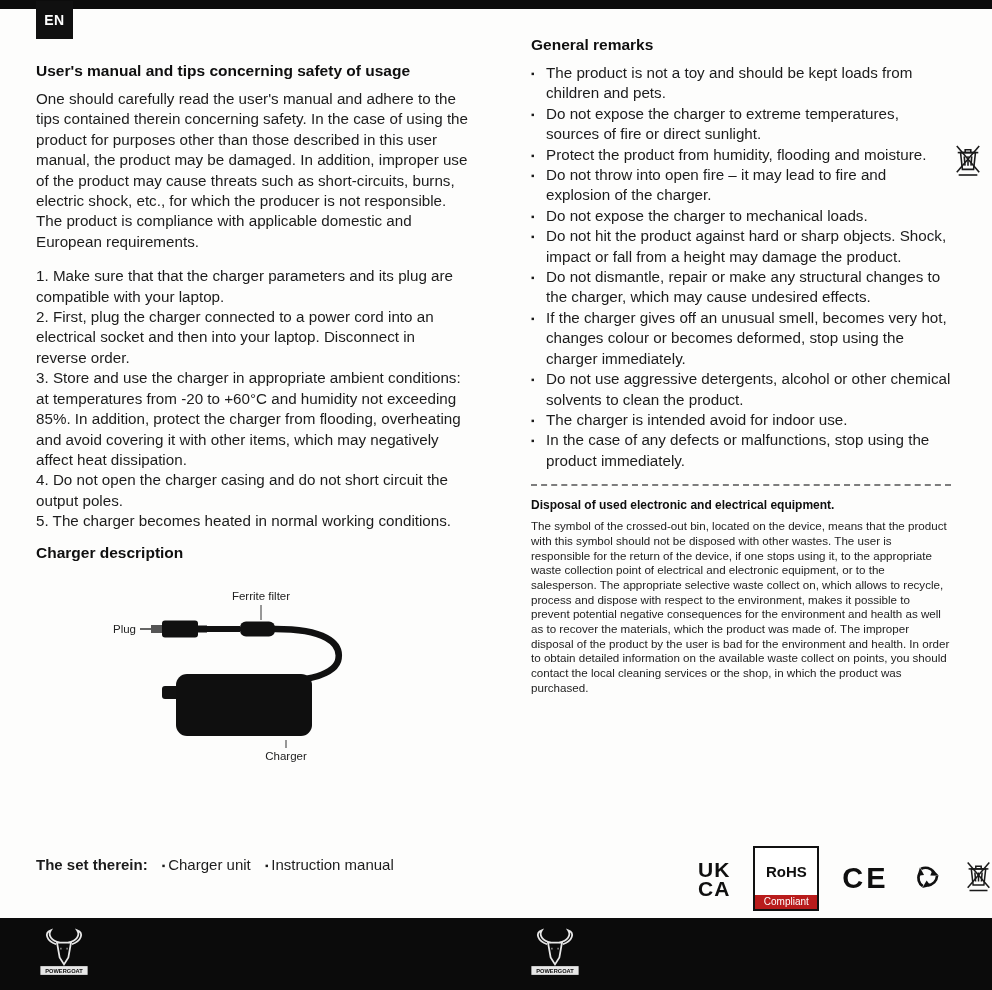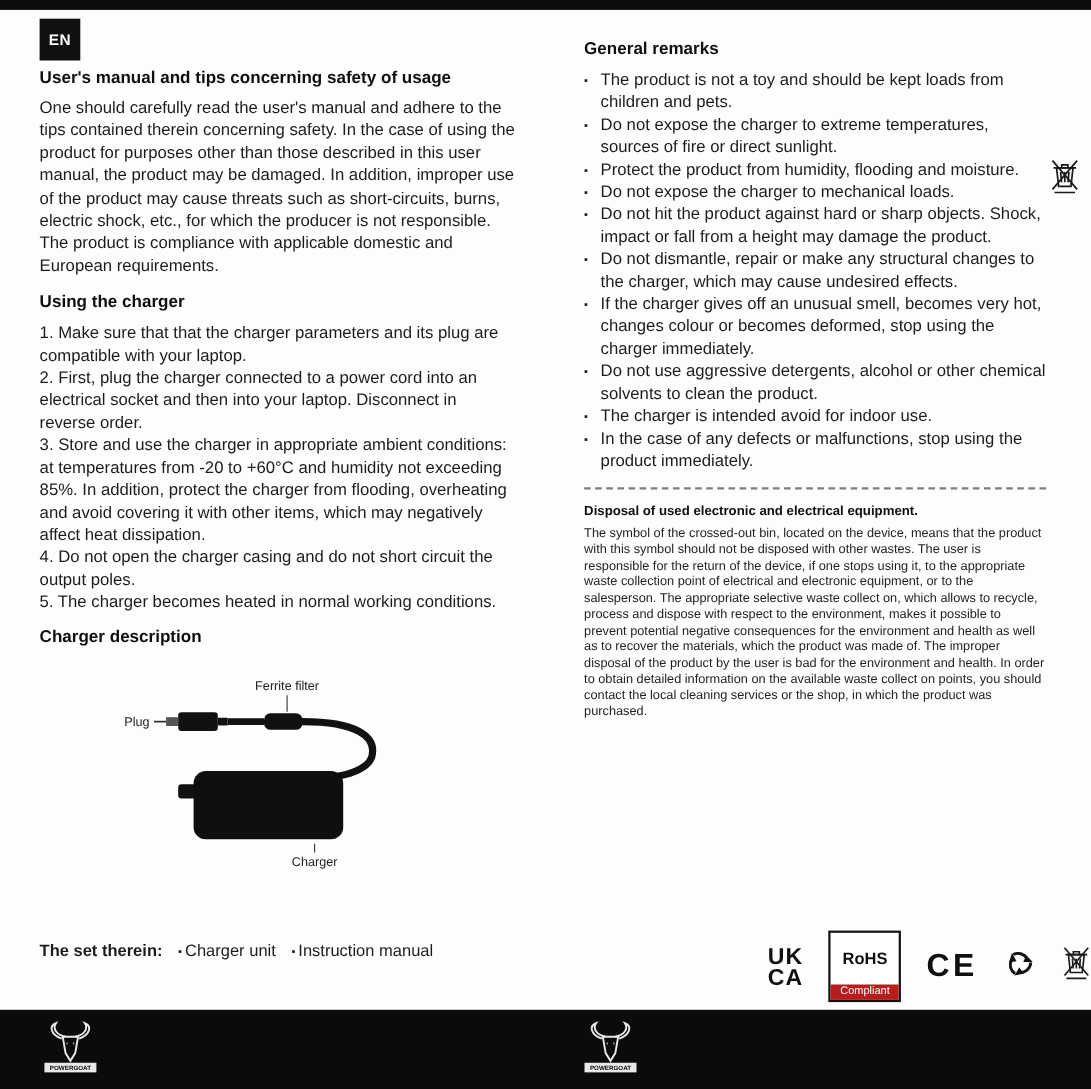--- a/index.html
+++ b/index.html
@@ -7,21 +7,21 @@
   body {
     position:relative;
     background:#f6f6f4;
     font-family:"Liberation Sans","DejaVu Sans",sans-serif;
     color:#1c1c1c;
     overflow:hidden;
   }
   .page { position:absolute; inset:0; background:#fdfdfc; }
   .top-strip { position:absolute; top:0; left:0; width:100%; height:9px; background:#0c0c0c; }
   .en-badge {
-    position:absolute; left:36px; top:17px; width:37px; height:38px;
+    position:absolute; left:36px; top:1px; width:37px; height:38px;
     background:#101010; color:#fff; display:flex; align-items:center; justify-content:center;
     font-size:14px; font-weight:bold; letter-spacing:.5px;
   }
   .col-left  { position:absolute; left:36px; top:62px; width:432px; }
   .col-right { position:absolute; left:531px; top:36px; width:420px; }
   .sec-h { font-size:15.5px; font-weight:700; color:#0f0f0f; margin:0 0 9px; }
   .body-p { font-size:15.2px; line-height:20.4px; margin:0 0 14px; }
   .step { font-size:15.2px; line-height:20.4px; }
   .steps { margin-bottom:12px; }
   ul.remarks { list-style:none; margin:0 0 4px; }
@@ -55,21 +55,20 @@
   <div class="top-strip"></div>
 
   <div class="en-badge">
     <span>EN</span>
   </div>
 
   <div class="col-left">
     <h2 class="sec-h">User's manual and tips concerning safety of usage</h2>
     <p class="body-p">One should carefully read the user's manual and adhere to the tips contained therein concerning safety. In the case of using the product for purposes other than those described in this user manual, the product may be damaged. In addition, improper use of the product may cause threats such as short-circuits, burns, electric shock, etc., for which the producer is not responsible. The product is compliance with applicable domestic and European requirements.</p>
 
-    <h2 class="sec-h">Using the charger</h2>
     <div class="steps">
       <p class="step">1. Make sure that that the charger parameters and its plug are compatible with your laptop.</p>
       <p class="step">2. First, plug the charger connected to a power cord into an electrical socket and then into your laptop. Disconnect in reverse order.</p>
       <p class="step">3. Store and use the charger in appropriate ambient conditions: at temperatures from -20 to +60°C and humidity not exceeding 85%. In addition, protect the charger from flooding, overheating and avoid covering it with other items, which may negatively affect heat dissipation.</p>
       <p class="step">4. Do not open the charger casing and do not short circuit the output poles.</p>
       <p class="step">5. The charger becomes heated in normal working conditions.</p>
     </div>
 
     <h2 class="sec-h">Charger description</h2>
 
@@ -106,20 +105,21 @@
     <span class="set-item">Charger unit</span>
     <span class="set-item">Instruction manual</span>
   </div>
 
   <div class="col-right">
     <h2 class="sec-h">General remarks</h2>
     <ul class="remarks">
       <li>The product is not a toy and should be kept loads from children and pets.</li>
       <li>Do not expose the charger to extreme temperatures, sources of fire or direct sunlight.</li>
       <li>Protect the product from humidity, flooding and moisture.</li>
+      <li>Do not throw into open fire – it may lead to fire and explosion of the charger.</li>
       <li>Do not expose the charger to mechanical loads.</li>
       <li>Do not hit the product against hard or sharp objects. Shock, impact or fall from a height may damage the product.</li>
       <li>Do not dismantle, repair or make any structural changes to the charger, which may cause undesired effects.</li>
       <li>If the charger gives off an unusual smell, becomes very hot, changes colour or becomes deformed, stop using the charger immediately.</li>
       <li>Do not use aggressive detergents, alcohol or other chemical solvents to clean the product.</li>
       <li>The charger is intended avoid for indoor use.</li>
       <li>In the case of any defects or malfunctions, stop using the product immediately.</li>
     </ul>
 
     <div class="divider"></div>

